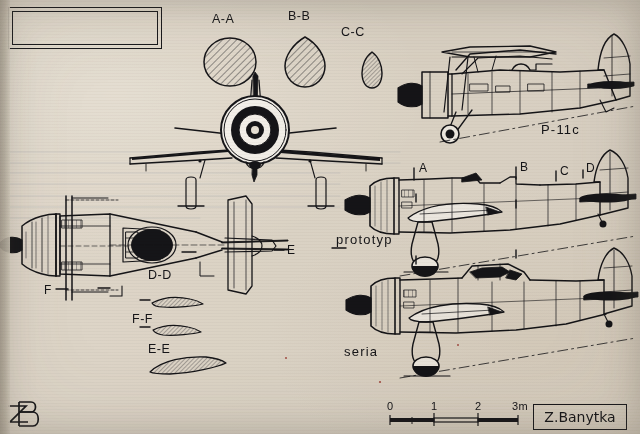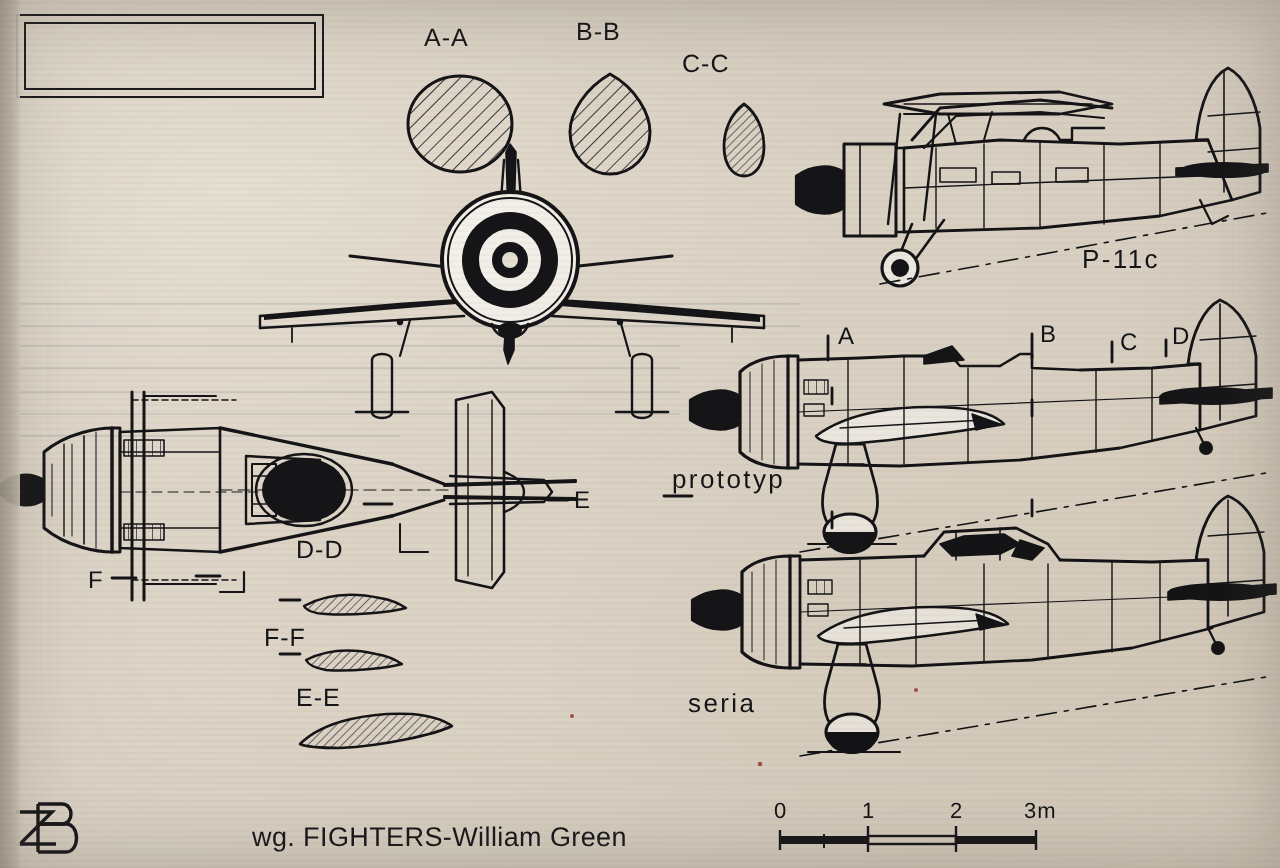--- a/index.html
+++ b/index.html
@@ -504,21 +504,20 @@
   <div class="lbl lbl-hand callout" style="left:520px; top:160px;">B</div>
   <div class="lbl lbl-hand callout" style="left:560px; top:164px;">C</div>
   <div class="lbl lbl-hand callout" style="left:586px; top:161px;">D</div>
   <div class="lbl lbl-hand callout" style="left:287px; top:243px;">E</div>
   <div class="lbl lbl-hand callout" style="left:44px; top:283px;">F</div>
 
   <div class="lbl lbl-hand script" style="left:541px; top:122px;">P-11c</div>
   <div class="lbl lbl-hand script" style="left:336px; top:232px;">prototyp</div>
   <div class="lbl lbl-hand script" style="left:344px; top:344px;">seria</div>
 
-  <div class="lbl lbl-hand" id="credit" style="left:126px; top:411px;">wg. FIGHTERS-William Green</div>
 
   <svg id="monogram" width="44" height="34" viewBox="0 0 44 34">
     <g stroke="#16161a" stroke-width="1.7" fill="none">
       <path d="M4 10 L22 10 L6 26 L24 26"></path>
       <path d="M15 6 L15 30"></path>
       <path d="M15 6 L27 6 C33 6 33 16 27 16 L15 16"></path>
       <path d="M15 16 L29 16 C36 16 36 30 29 30 L15 30"></path>
     </g>
   </svg>
 
@@ -532,17 +531,20 @@
       <line x1="46" y1="9" x2="46" y2="22" stroke-width="1.2"></line>
       <line x1="90" y1="9" x2="90" y2="22" stroke-width="1.2"></line>
       <line x1="130" y1="11" x2="130" y2="21" stroke-width="1.2"></line>
     </g>
   </svg>
   <div class="lbl lbl-hand tick-label" style="left:387px; top:400px;">0</div>
   <div class="lbl lbl-hand tick-label" style="left:431px; top:400px;">1</div>
   <div class="lbl lbl-hand tick-label" style="left:475px; top:400px;">2</div>
   <div class="lbl lbl-hand tick-label" style="left:512px; top:400px;">3m</div>
 
+  <div id="sign-box">
+    <div id="sign-text">Z.Banytka</div>
+  </div>
 
   <div class="gutter"></div>
   <div class="paper-grain"></div>
   <div class="vignette"></div>
 </div>
 
 </body></html>

